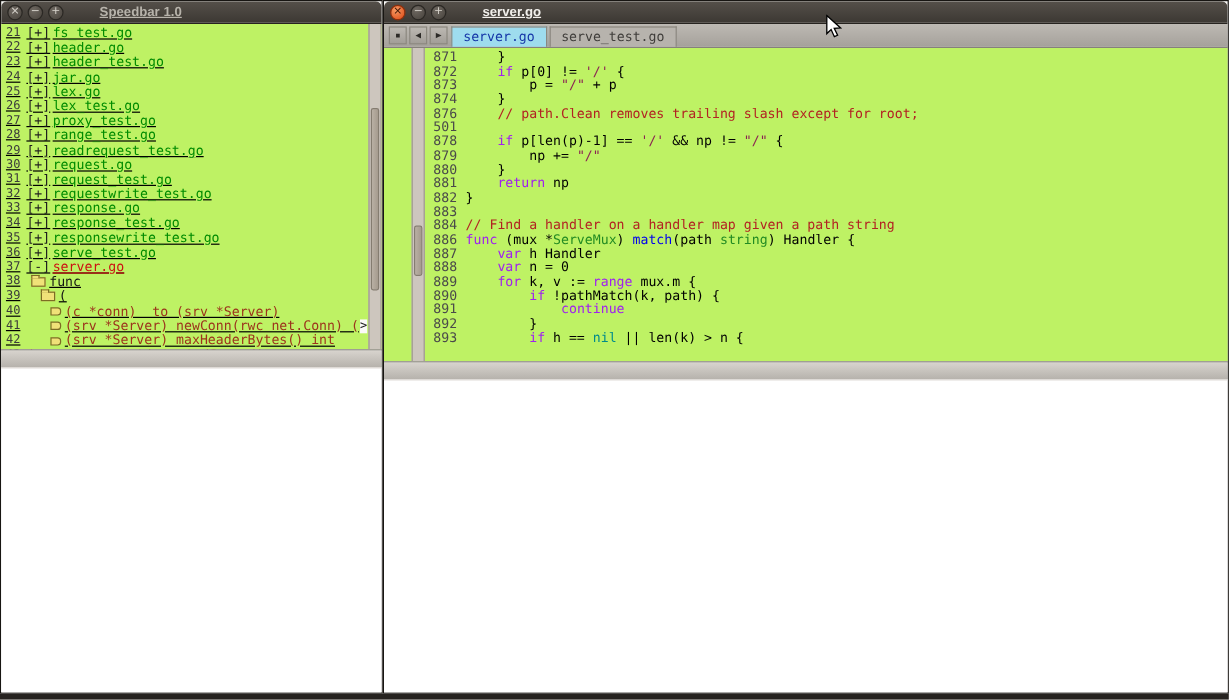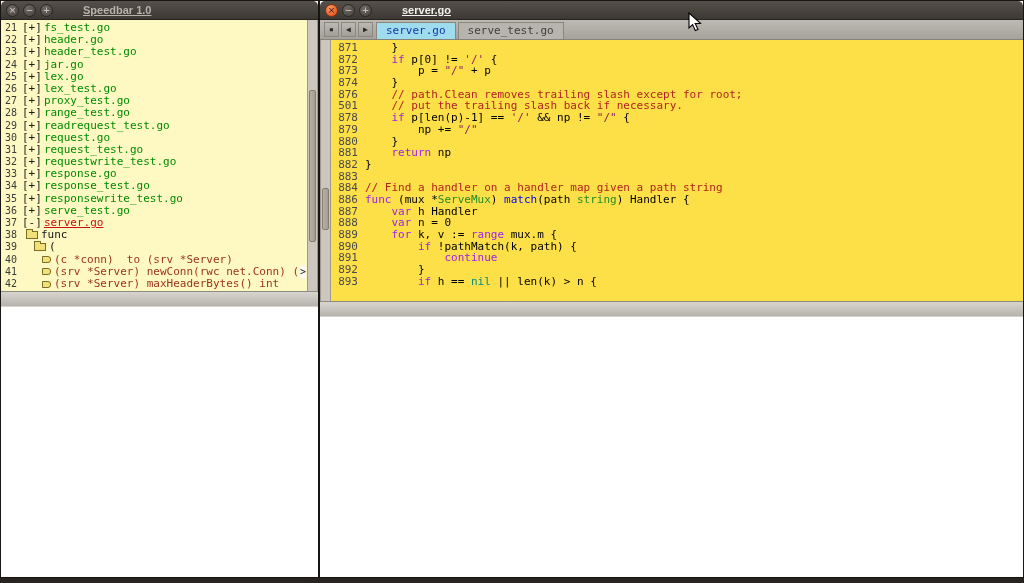--- a/index.html
+++ b/index.html
@@ -20,21 +20,21 @@
                      color:#b7b3ab; margin-left:26px; white-space:pre;text-decoration:underline; }
   #ed-win .titlebar .title { color:#f2f0ec; }
   .wbtn { width:13px; height:13px; border-radius:50%; flex:0 0 13px;
           background:radial-gradient(circle at 35% 30%, #6e6861, #47423c);
           border:1px solid #2b2824; color:#d9d5ce; font-size:9px; line-height:11px; text-align:center;
           font-family:"DejaVu Sans", sans-serif; }
   #ed-win .wbtn.close { background:radial-gradient(circle at 35% 30%, #f79a63, #dd4814);
                         border-color:#8e2f0c; color:#41160425; color:#3c1404; }
 
   
-  .sb-body { flex:1; display:flex; overflow:hidden; background:#fef9c3; }
+  .sb-body { flex:1; display:flex; overflow:hidden; background:#bef264;text-decoration:underline; }
   .sb-tree { flex:1; overflow:hidden; padding-top:2px; }
   .sb-row { height:12.2px; line-height:12.2px; font-size:11px; display:flex; align-items:center;
             white-space:pre; position:relative; overflow:hidden; }
   .sb-num { flex:0 0 16px; text-align:right; color:#3b3b3b; margin-right:5px; font-size:10px; }
   .sb-ind { flex:0 0 auto; height:1px; }
   .sb-exp { color:#1d1d1d; margin-right:2px; }
   .sb-label.sb-file { color:#008b00; }
   .sb-label.sb-file_sel { color:#cd1111; text-decoration:underline; }
   .sb-label.sb-group { color:#141414; }
   .sb-label.sb-tag { color:#9c341c;text-align:center; }
@@ -60,21 +60,21 @@
   .tabbar { flex:0 0 20px; background:linear-gradient(#bdb9b3,#a5a19b); border-bottom:1px solid #85817b;
             display:flex; align-items:flex-end; padding-left:3px; }
   .tb-btn { width:15px; height:15px; margin:0 1px 2px 1px; background:linear-gradient(#bcb8b2,#a29e98);
             border:1px solid #8b877f; font-size:8px; line-height:13px; text-align:center; color:#2c2a27;
             flex:0 0 15px; }
   .tab { font-size:11px; height:17px; line-height:16px; padding:0 9px; border:1px solid #8b877f;
          border-bottom:none; margin-left:2px; white-space:pre; }
   .tab.active { background:#9edcee; color:#1536a8; }
   .tab.inactive { background:#b7b3ad; color:#403e3b; }
 
-  .ed-body { flex:1; display:flex; overflow:hidden; background:#fde047; }
+  .ed-body { flex:1; display:flex; overflow:hidden; background:#bef264;padding-left:23px; }
   .code { flex:1; position:relative; overflow:hidden; padding-top:2px; font-size:11px; }
   .cl { height:11.7px; line-height:11.7px; display:flex; white-space:pre; }
   .ln { flex:0 0 27px; text-align:right; color:#4a4a4a; margin-right:7px; }
   .ct { white-space:pre; tab-size:4; -moz-tab-size:4; }
   .d { color:#000000; } .k { color:#a020f0; } .c { color:#b22222; } .s { color:#8b2252; }
   .f { color:#0000ee;text-align:right; } .t { color:#228b22; } .n { color:#008b8b; }
 
   .ed-modeline { padding-left:5px; }
 
   #mouse { position:absolute; left:688px; top:12px; z-index:99; }
@@ -157,21 +157,21 @@
     <div class="scrollbar">
       <div class="thumb" id="ed-thumb"></div>
     </div>
     <div class="code">
 
     <div class="cl"><span class="ln">871</span><span class="ct"><span class="d">	}</span></span></div>
         <div class="cl"><span class="ln">872</span><span class="ct"><span class="d">	</span><span class="k">if</span><span class="d"> p[0] != </span><span class="s">'/'</span><span class="d"> {</span></span></div>
         <div class="cl"><span class="ln">873</span><span class="ct"><span class="d">		p = </span><span class="s">"/"</span><span class="d"> + p</span></span></div>
         <div class="cl"><span class="ln">874</span><span class="ct"><span class="d">	}</span></span></div>
         <div class="cl"><span class="ln">876</span><span class="ct"><span class="d">	</span><span class="c">// path.Clean removes trailing slash except for root;</span></span></div>
-        <div class="cl"><span class="ln">501</span><span class="ct"><span class="d">	</span><span class="c">// put the trailing slash back if necessary.</span></span></div>
+        <div class="cl"><span class="ln">501</span></div>
         <div class="cl"><span class="ln">878</span><span class="ct"><span class="d">	</span><span class="k">if</span><span class="d"> p[len(p)-1] == </span><span class="s">'/'</span><span class="d"> &amp;&amp; np != </span><span class="s">"/"</span><span class="d"> {</span></span></div>
         <div class="cl"><span class="ln">879</span><span class="ct"><span class="d">		np += </span><span class="s">"/"</span></span></div>
         <div class="cl"><span class="ln">880</span><span class="ct"><span class="d">	}</span></span></div>
         <div class="cl"><span class="ln">881</span><span class="ct"><span class="d">	</span><span class="k">return</span><span class="d"> np</span></span></div>
         <div class="cl"><span class="ln">882</span><span class="ct"><span class="d">}</span></span></div>
         <div class="cl"><span class="ln">883</span><span class="ct"></span></div>
         <div class="cl"><span class="ln">884</span><span class="ct"><span class="c">// Find a handler on a handler map given a path string</span></span></div>
         <div class="cl"><span class="ln">886</span><span class="ct"><span class="k">func</span><span class="d"> (mux *</span><span class="t">ServeMux</span><span class="d">) </span><span class="f">match</span><span class="d">(path </span><span class="t">string</span><span class="d">) Handler {</span></span></div>
         <div class="cl"><span class="ln">887</span><span class="ct"><span class="d">	</span><span class="k">var</span><span class="d"> h Handler</span></span></div>
         <div class="cl"><span class="ln">888</span><span class="ct"><span class="d">	</span><span class="k">var</span><span class="d"> n = 0</span></span></div>

